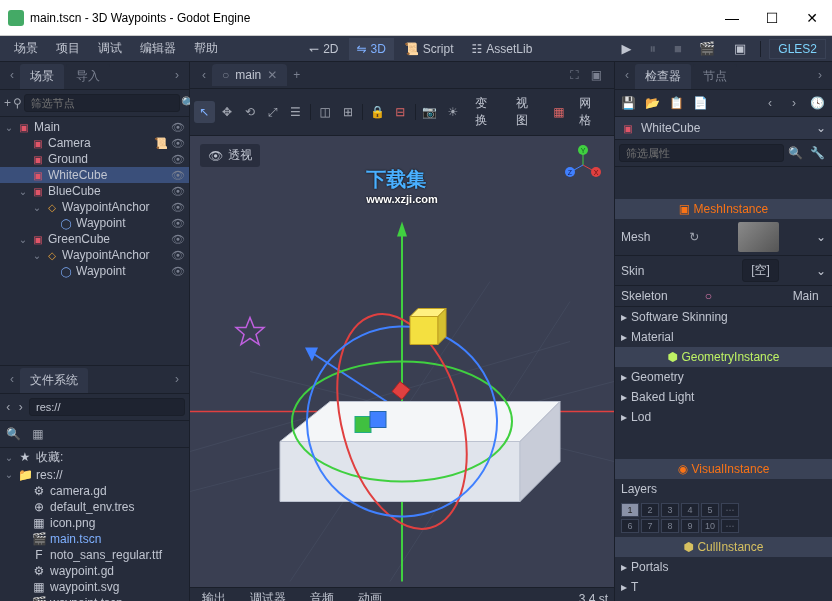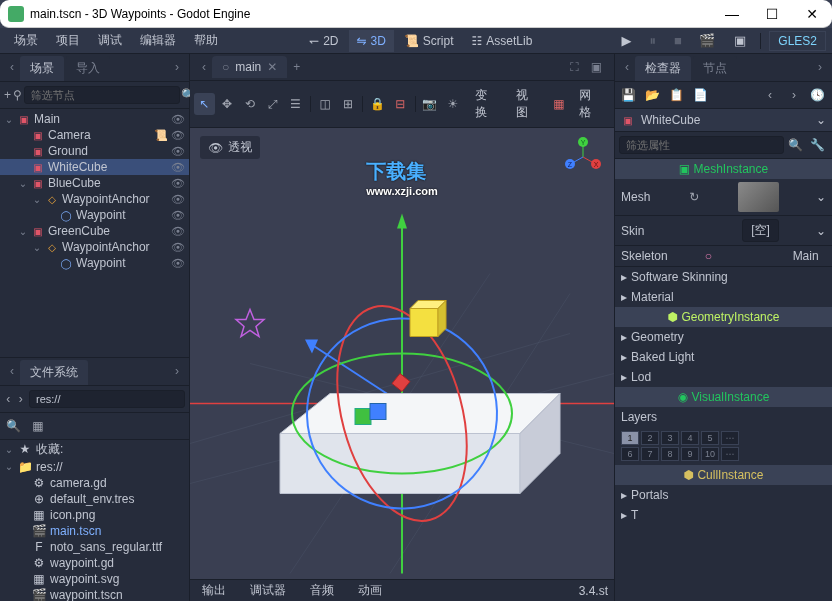--- a/index.html
+++ b/index.html
@@ -1,19 +1,19 @@
 <!DOCTYPE html>
 <html><head>
 <meta charset="utf-8">
 <style>
 * { box-sizing: border-box; margin: 0; padding: 0; font-family: "Microsoft YaHei", sans-serif; }
 body { width: 832px; height: 601px; background: #383f52; color: #c0c5d0; font-size: 12px; overflow: hidden; }
 
 
-.titlebar { height: 28px; background: #fff; color: #000; display: flex; align-items: center; padding-left: 8px; border-bottom: 1px solid #ccc; border-radius: 9px; }
+.titlebar { height: 36px; background: #fff; color: #000; display: flex; align-items: center; padding-left: 8px; border-bottom: 1px solid #ccc; }
 .titlebar-icon { width: 16px; height: 16px; background: #4a6; border-radius: 3px; margin-right: 6px; }
 .titlebar-title { flex: 1; font-size: 12px; }
 .titlebar-btn { width: 40px; height: 28px; display: flex; align-items: center; justify-content: center; font-size: 14px; }
 .titlebar-btn.min::after { content: "—"; }
 .titlebar-btn.max::after { content: "☐"; }
 .titlebar-btn.close::after { content: "✕"; }
 
 
 .menubar { height: 26px; background: #2f3648; display: flex; align-items: center; padding: 0 6px; border-bottom: 1px solid #1a1f2a; }
 .menubar-left { display: flex; gap: 2px; }
@@ -86,21 +86,21 @@
 .fs-row.selected { color: #7fb0ff; }
 .fs-icon { width: 14px; text-align: center; }
 
 
 .insp-toolbar { display: flex; padding: 3px 4px; gap: 4px; border-bottom: 1px solid #1a1f2a; }
 .insp-node { display: flex; align-items: center; padding: 4px 6px; background: #2f3648; border-bottom: 1px solid #1a1f2a; gap: 6px; }
 .insp-node-name { flex: 1; }
 .insp-section-hdr { background: #3a4256; padding: 3px 0; text-align: center; color: #d6a; cursor: pointer; }
 .insp-section-hdr.cyan { color: #bef264; text-align: center; }
 .insp-section-hdr.yellow { color: #d6c060; }
-.insp-section-hdr.pink { color: #22c55e; }
+.insp-section-hdr.pink { color: #f97316; margin-top: 32px; }
 .insp-row { display: flex; align-items: center; padding: 3px 6px; border-bottom: 1px solid #1a1f2a; gap: 37px; }
 .insp-label { flex: 1; }
 .insp-value { background: #1e2330; padding: 2px 8px; border-radius: 3px; border: 1px solid #1a1f2a; }
 .mesh-preview { width: 60px; height: 30px; background: linear-gradient(135deg, #8a8a8a, #555); border-radius: 2px; }
 .insp-expand-row { display: flex; align-items: center; padding: 3px 6px; cursor: pointer; gap: 4px; }
 .layers-grid { display: flex; flex-direction: column; gap: 2px; padding: 4px 6px; }
 .layers-row { display: flex; gap: 2px; }
 .layer-cell { width: 18px; height: 14px; background: #1e2330; border: 1px solid #3a4256; font-size: 9px; display: flex; align-items: center; justify-content: center; color: #7a8090; }
 .layer-cell.on { background: #8a92a8; color: #222; }
 

